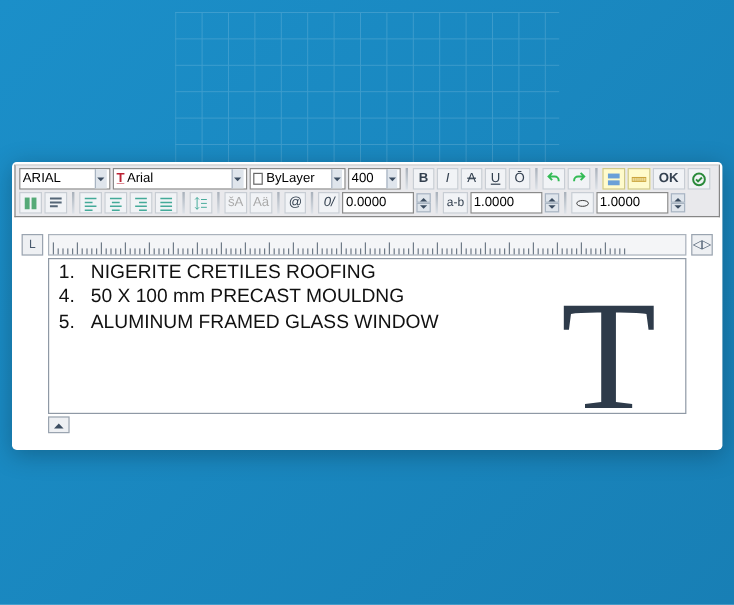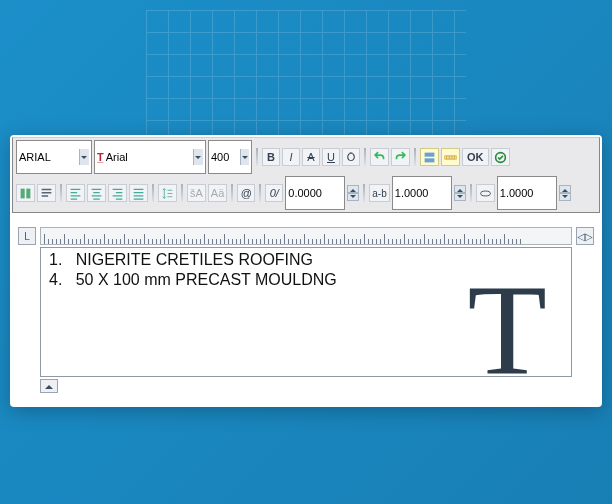--- a/index.html
+++ b/index.html
@@ -33,21 +33,21 @@
   background: #e9e9ec;
   border: 1px solid #868686;
   border-top: 1px solid #cfcfcf;
   padding: 2px 3px;
   display: flex; flex-direction: column; gap: 2px;
 }
 .tb-row { display: flex; align-items: center; gap: 2px; flex-wrap: nowrap; }
 .field {
   display: inline-flex; align-items: center;
   background: #fff; border: 1px solid #8a8a8a;
-  height: 34px; font-size: 11px; padding: 0 2px;
+  height: 18px; font-size: 11px; padding: 0 2px;
   font-family: Arial, sans-serif;
 }
 .field input { border: none; outline: none; font-size: 11px; font-family: inherit; width: 100%; background: transparent; }
 .dd { width: 12px; height: 16px; background: #dfe5ec; border-left: 1px solid #a8b4c2; display:flex;align-items:center;justify-content:center; }
 .dd::after { content:""; border: 3px solid transparent; border-top-color:#3b4c60; margin-top:3px; }
 .btn {
   height: 18px; min-width: 18px; padding: 0 2px;
   background: #f1f3f6; border: 1px solid #c8cdd4;
   display: inline-flex; align-items:center; justify-content:center;
   font-size: 11px; color:#344150; cursor: pointer;
@@ -110,20 +110,25 @@
     <div class="tb-row">
       <div class="field" style="width:76px">
         <input value="ARIAL" style="">
         <span class="dd"></span>
       </div>
       <div class="field" style="width:112px">
         <span style="color:#b23; font-weight:bold; margin-right:2px;">T̲</span>
         <input class="mono" value="Arial" style="">
         <span class="dd"></span>
       </div>
+      <div class="field" style="width:80px">
+        <span style="width:10px;height:10px;border:1px solid #666;margin-right:3px;background:#fff;"></span>
+        <input value="ByLayer" style="">
+        <span class="dd"></span>
+      </div>
       <div class="field" style="width:44px">
         <input value="400" style="">
         <span class="dd"></span>
       </div>
       <span class="sep"></span>
       <span class="btn" style="font-weight:bold">B</span>
       <span class="btn" style="font-style:italic">I</span>
       <span class="btn" style="text-decoration:line-through">A</span>
       <span class="btn" style="text-decoration:underline">U</span>
       <span class="btn">Ō</span>
@@ -364,18 +369,19 @@
           <div class="tick minor" style="margin-left: 3px;"></div>
           <div class="tick minor" style="margin-left: 3px;"></div>
         </div>
       <div class="ruler-cap">◁▷</div>
     </div>
 
     <div class="text-area">
       <div class="legend-list" id="legend-list">
           <div class="legend-line">1.&nbsp;&nbsp;&nbsp;NIGERITE CRETILES ROOFING</div>
           <div class="legend-line">4.&nbsp;&nbsp;&nbsp;50 X 100 mm PRECAST MOULDNG</div>
+          <div class="legend-line">5.&nbsp;&nbsp;&nbsp;ALUMINUM FRAMED GLASS WINDOW</div>
         </div>
       <div class="big-T">T</div>
     </div>
     <div class="scroll-token"></div>
   </div>
 </div>
 
 </body></html>

